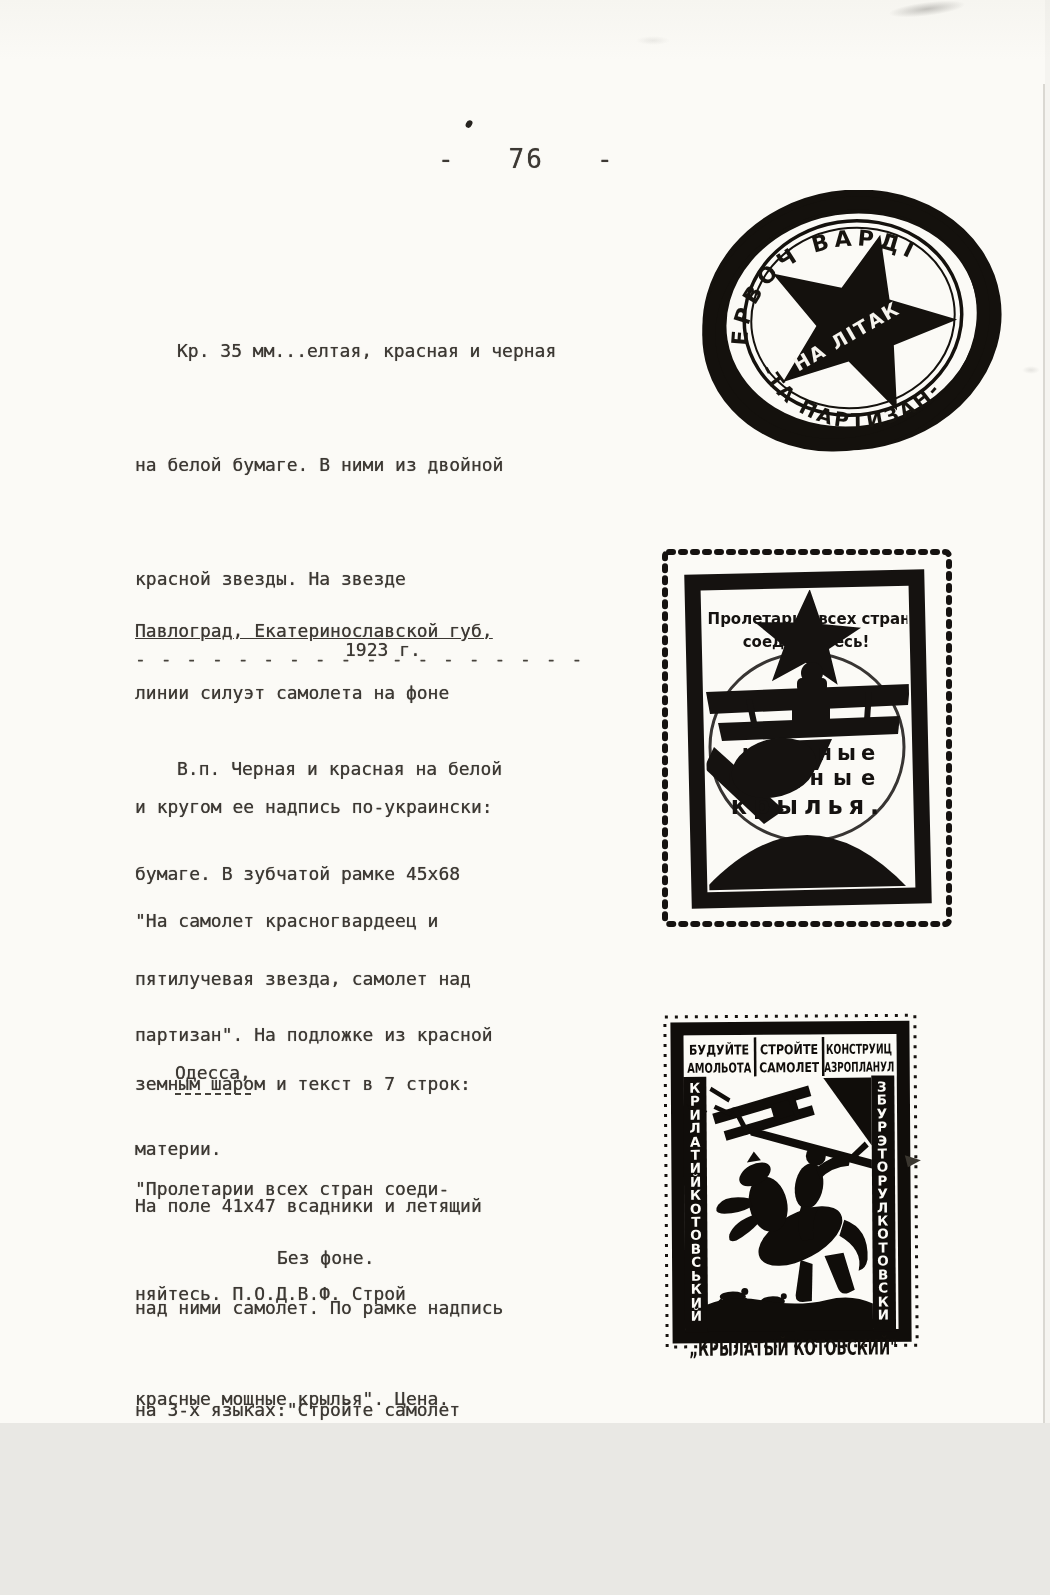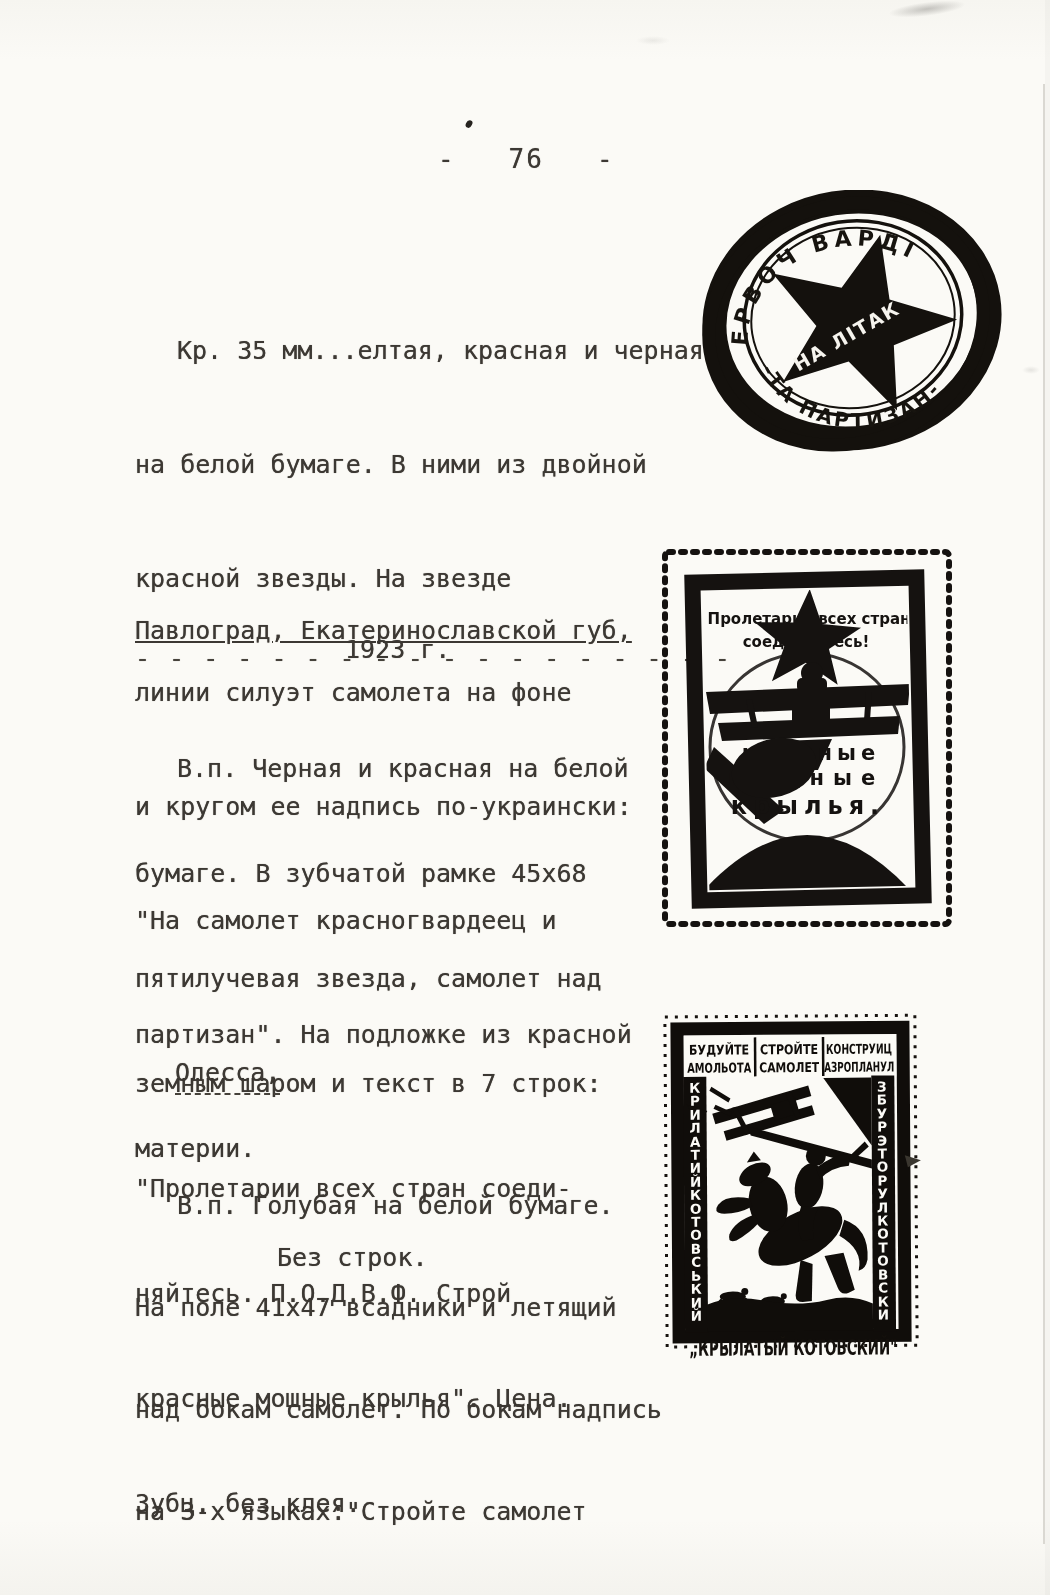--- a/index.html
+++ b/index.html
@@ -1,22 +1,22 @@
 <!DOCTYPE html>
 <html><head>
 <meta charset="utf-8">
 <style>
   html,body{margin:0;padding:0;background:#e9e8e4;}
   .page{
-    position:relative;width:1050px;height:1595px;overflow:hidden;
+    position:relative;width:1050px;height:1423px;overflow:hidden;
     background:linear-gradient(180deg,#f6f5f0 0,#fbfaf6 60px,#fbfaf6 1520px,#f4f3ee 100%);
     font-family:"DejaVu Sans Mono","Liberation Mono",monospace;
     color:#3c3833;
   }
-  .tw{font-size:25px;line-height:38px;white-space:pre;text-shadow:0 0 .7px rgba(45,42,35,.75);}
+  .tw{font-size:18px;line-height:38px;white-space:pre;text-shadow:0 0 .7px rgba(45,42,35,.75);}
   .para{position:absolute;left:135px;width:560px;}
   .p1{top:256px;}
   .p2{top:681px;line-height:35px;}
   .p3{top:1121px;line-height:34px;}
   .ln{white-space:pre;}
   .ind{padding-left:42px;}
   .price{padding-left:142px;}
   .price2{padding-left:186px;}
   .pagenum{position:absolute;top:140px;left:438px;font-size:26px;letter-spacing:2px;}
   .ink-dot{position:absolute;top:120px;left:466px;width:6px;height:8px;background:#26231f;border-radius:60% 40% 55% 45%;transform:rotate(24deg);}
@@ -59,21 +59,21 @@
 
   <div class="para p1 tw">
     <div class="ln ind">Кр. 35 мм...елтая, красная и черная</div>
     <div class="ln">на белой бумаге. В ними из двойной</div>
     <div class="ln">красной звезды. На звезде</div>
     <div class="ln">линии силуэт самолета на фоне</div>
     <div class="ln">и кругом ее надпись по-украински:</div>
     <div class="ln">"На самолет красногвардеец и</div>
     <div class="ln">партизан". На подложке из красной</div>
     <div class="ln">материи.</div>
-    <div class="ln price" style="margin-top:-5px">Без строк.</div>
+    <div class="ln price" style="margin-top:-5px">Без фоне.</div>
   </div>
 
   <div class="head-pav tw">Павлоград, Екатеринославской губ,</div>
   <div class="year tw">1923 г.</div>
   <div class="dashrow tw">- - - - - - - - - - - - - - - - - -</div>
 
   <div class="para p2 tw">
     <div class="ln ind">В.п. Черная и красная на белой</div>
     <div class="ln">бумаге. В зубчатой рамке 45х68</div>
     <div class="ln">пятилучевая звезда, самолет над</div>
@@ -81,23 +81,22 @@
     <div class="ln">"Пролетарии всех стран соеди-</div>
     <div class="ln">няйтесь. П.О.Д.В.Ф. Строй</div>
     <div class="ln">красные мощные крылья". Цена.</div>
     <div class="ln">Зубц. без клея.</div>
     <div class="ln price2">5 руб.</div>
   </div>
 
   <div class="head-odessa tw">Одесса,</div>
 
   <div class="para p3 tw">
-    <div class="ln ind">В.п. Голубая на белой бумаге.</div>
     <div class="ln">На поле 41х47 всадники и летящий</div>
-    <div class="ln">над бокам самолет. По бокам надпись</div>
+    <div class="ln">над ними самолет. По рамке надпись</div>
     <div class="ln">на 3-х языках:"Стройте самолет</div>
     
     
     
     
   </div>
 
   <svg class="stamp st1" width="310" height="265" viewBox="0 0 310 265">
     <g fill="none" stroke="#14110d">
       <ellipse cx="152" cy="130" rx="138" ry="118" stroke-width="24" transform="rotate(-9 152 130)"></ellipse>

